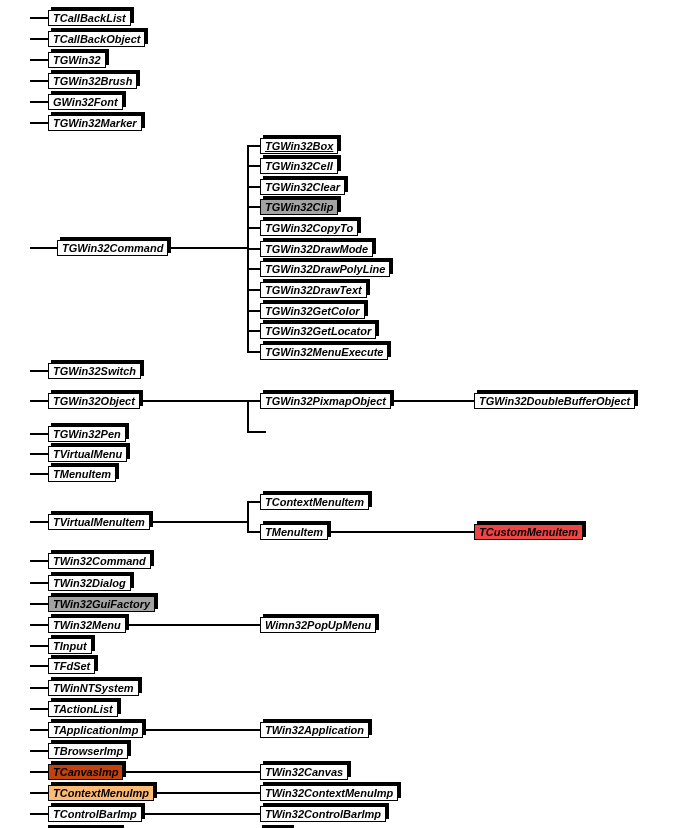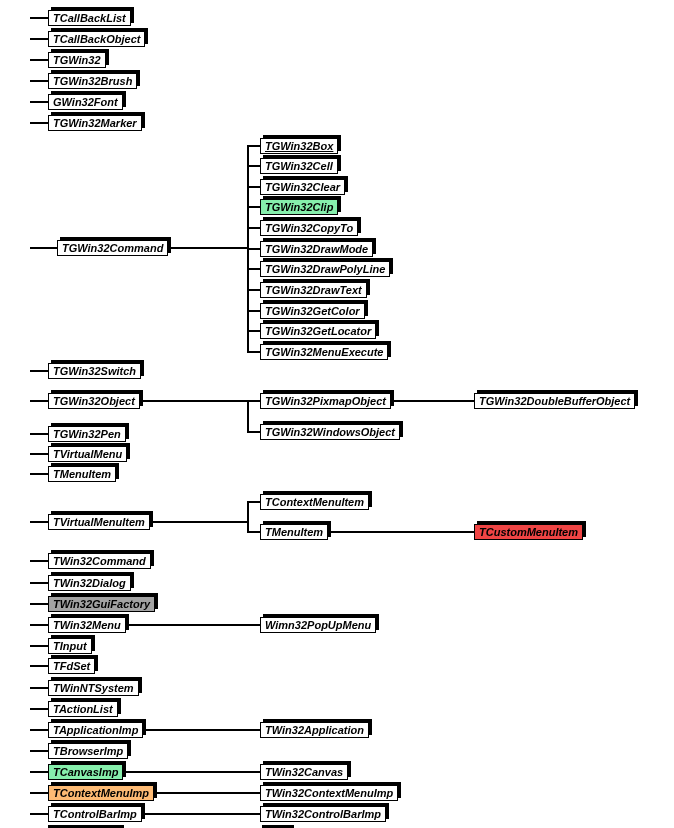--- a/index.html
+++ b/index.html
@@ -98,54 +98,53 @@
     <div class="cline" style="left: 52px; top: 813px; width: 214px; height: 2px; background: rgb(0, 0, 0);"></div>
     <div class="node" style="left: 48px; top: 10px; background: rgb(255, 255, 255); border-color: rgb(0, 0, 0); color: rgb(0, 0, 0);">TCallBackList</div>
     <div class="node" style="left: 48px; top: 31px; background: rgb(255, 255, 255); border-color: rgb(0, 0, 0); color: rgb(0, 0, 0);">TCallBackObject</div>
     <div class="node" style="left: 48px; top: 52px; background: rgb(255, 255, 255); border-color: rgb(0, 0, 0); color: rgb(0, 0, 0);">TGWin32</div>
     <div class="node" style="left: 48px; top: 73px; background: rgb(255, 255, 255); border-color: rgb(0, 0, 0); color: rgb(0, 0, 0);">TGWin32Brush</div>
     <div class="node" style="left: 48px; top: 94px; background: rgb(255, 255, 255); border-color: rgb(0, 0, 0); color: rgb(0, 0, 0);">GWin32Font</div>
     <div class="node" style="left: 48px; top: 115px; background: rgb(255, 255, 255); border-color: rgb(0, 0, 0); color: rgb(0, 0, 0);">TGWin32Marker</div>
     <div class="node" style="left: 260px; top: 138px; background: rgb(255, 255, 255); border-color: rgb(0, 0, 0); color: rgb(0, 0, 0); text-decoration: underline;">TGWin32Box</div>
     <div class="node" style="left: 260px; top: 158px; background: rgb(255, 255, 255); border-color: rgb(0, 0, 0); color: rgb(0, 0, 0);">TGWin32Cell</div>
     <div class="node" style="left: 260px; top: 179px; background: rgb(255, 255, 255); border-color: rgb(0, 0, 0); color: rgb(0, 0, 0);">TGWin32Clear</div>
-    <div class="node" style="left: 260px; top: 199px; background: #86efac; border-color: rgb(0, 0, 0); color: rgb(0, 0, 0);">TGWin32Clip</div>
+    <div class="node" style="left: 260px; top: 199px; background: #a3a3a3; border-color: rgb(0, 0, 0); color: rgb(0, 0, 0);">TGWin32Clip</div>
     <div class="node" style="left: 260px; top: 220px; background: rgb(255, 255, 255); border-color: rgb(0, 0, 0); color: rgb(0, 0, 0);">TGWin32CopyTo</div>
     <div class="node" style="left: 48px; top: 240px; background: rgb(255, 255, 255); border-color: rgb(0, 0, 0); color: rgb(0, 0, 0); margin-left: 9px;">TGWin32Command</div>
     <div class="node" style="left: 260px; top: 241px; background: rgb(255, 255, 255); border-color: rgb(0, 0, 0); color: rgb(0, 0, 0);">TGWin32DrawMode</div>
     <div class="node" style="left: 260px; top: 261px; background: rgb(255, 255, 255); border-color: rgb(0, 0, 0); color: rgb(0, 0, 0);">TGWin32DrawPolyLine</div>
     <div class="node" style="left: 260px; top: 282px; background: rgb(255, 255, 255); border-color: rgb(0, 0, 0); color: rgb(0, 0, 0);">TGWin32DrawText</div>
     <div class="node" style="left: 260px; top: 303px; background: rgb(255, 255, 255); border-color: rgb(0, 0, 0); color: rgb(0, 0, 0);">TGWin32GetColor</div>
     <div class="node" style="left: 260px; top: 323px; background: rgb(255, 255, 255); border-color: rgb(0, 0, 0); color: rgb(0, 0, 0);">TGWin32GetLocator</div>
     <div class="node" style="left: 260px; top: 344px; background: rgb(255, 255, 255); border-color: rgb(0, 0, 0); color: rgb(0, 0, 0);">TGWin32MenuExecute</div>
     <div class="node" style="left: 48px; top: 363px; background: rgb(255, 255, 255); border-color: rgb(0, 0, 0); color: rgb(0, 0, 0);">TGWin32Switch</div>
     <div class="node" style="left: 48px; top: 393px; background: rgb(255, 255, 255); border-color: rgb(0, 0, 0); color: rgb(0, 0, 0);">TGWin32Object</div>
     <div class="node" style="left: 260px; top: 393px; background: rgb(255, 255, 255); border-color: rgb(0, 0, 0); color: rgb(0, 0, 0);">TGWin32PixmapObject</div>
     <div class="node" style="left: 474px; top: 393px; background: rgb(255, 255, 255); border-color: rgb(0, 0, 0); color: rgb(0, 0, 0);">TGWin32DoubleBufferObject</div>
-    <div class="node" style="left: 260px; top: 424px; background: rgb(255, 255, 255); border-color: rgb(0, 0, 0); color: rgb(0, 0, 0);">TGWin32WindowsObject</div>
     <div class="node" style="left: 48px; top: 426px; background: rgb(255, 255, 255); border-color: rgb(0, 0, 0); color: rgb(0, 0, 0);">TGWin32Pen</div>
     <div class="node" style="left: 48px; top: 446px; background: rgb(255, 255, 255); border-color: rgb(0, 0, 0); color: rgb(0, 0, 0);">TVirtualMenu</div>
     <div class="node" style="left: 48px; top: 466px; background: rgb(255, 255, 255); border-color: rgb(0, 0, 0); color: rgb(0, 0, 0);">TMenuItem</div>
     <div class="node" style="left: 260px; top: 494px; background: rgb(255, 255, 255); border-color: rgb(0, 0, 0); color: rgb(0, 0, 0);">TContextMenuItem</div>
     <div class="node" style="left: 48px; top: 514px; background: rgb(255, 255, 255); border-color: rgb(0, 0, 0); color: rgb(0, 0, 0);">TVirtualMenuItem</div>
     <div class="node" style="left: 260px; top: 524px; background: rgb(255, 255, 255); border-color: rgb(0, 0, 0); color: rgb(0, 0, 0);">TMenuItem</div>
     <div class="node" style="left: 474px; top: 524px; background: #ef4444; border-color: rgb(0, 0, 0); color: rgb(0, 0, 0);">TCustomMenuItem</div>
     <div class="node" style="left: 48px; top: 553px; background: rgb(255, 255, 255); border-color: rgb(0, 0, 0); color: rgb(0, 0, 0);">TWin32Command</div>
     <div class="node" style="left: 48px; top: 575px; background: rgb(255, 255, 255); border-color: rgb(0, 0, 0); color: rgb(0, 0, 0);">TWin32Dialog</div>
     <div class="node" style="left: 48px; top: 596px; background: #a3a3a3; border-color: rgb(0, 0, 0); color: rgb(0, 0, 0);">TWin32GuiFactory</div>
     <div class="node" style="left: 48px; top: 617px; background: rgb(255, 255, 255); border-color: rgb(0, 0, 0); color: rgb(0, 0, 0);">TWin32Menu</div>
     <div class="node" style="left: 260px; top: 617px; background: rgb(255, 255, 255); border-color: rgb(0, 0, 0); color: rgb(0, 0, 0);">Wimn32PopUpMenu</div>
     <div class="node" style="left: 48px; top: 638px; background: rgb(255, 255, 255); border-color: rgb(0, 0, 0); color: rgb(0, 0, 0);">TInput</div>
     <div class="node" style="left: 48px; top: 658px; background: rgb(255, 255, 255); border-color: rgb(0, 0, 0); color: rgb(0, 0, 0);">TFdSet</div>
     <div class="node" style="left: 48px; top: 680px; background: rgb(255, 255, 255); border-color: rgb(0, 0, 0); color: rgb(0, 0, 0);">TWinNTSystem</div>
     <div class="node" style="left: 48px; top: 701px; background: rgb(255, 255, 255); border-color: rgb(0, 0, 0); color: rgb(0, 0, 0);">TActionList</div>
     <div class="node" style="left: 48px; top: 722px; background: rgb(255, 255, 255); border-color: rgb(0, 0, 0); color: rgb(0, 0, 0);">TApplicationImp</div>
     <div class="node" style="left: 260px; top: 722px; background: rgb(255, 255, 255); border-color: rgb(0, 0, 0); color: rgb(0, 0, 0);">TWin32Application</div>
     <div class="node" style="left: 48px; top: 743px; background: rgb(255, 255, 255); border-color: rgb(0, 0, 0); color: rgb(0, 0, 0);">TBrowserImp</div>
-    <div class="node" style="left: 48px; top: 764px; background: #86efac; border-color: rgb(0, 0, 0); color: rgb(0, 0, 0);">TCanvasImp</div>
+    <div class="node" style="left: 48px; top: 764px; background: #c2410c; border-color: rgb(0, 0, 0); color: rgb(0, 0, 0);">TCanvasImp</div>
     <div class="node" style="left: 260px; top: 764px; background: rgb(255, 255, 255); border-color: rgb(0, 0, 0); color: rgb(0, 0, 0);">TWin32Canvas</div>
     <div class="node" style="left: 48px; top: 785px; background: #fdba74; border-color: rgb(0, 0, 0); color: rgb(0, 0, 0);">TContextMenuImp</div>
     <div class="node" style="left: 260px; top: 785px; background: rgb(255, 255, 255); border-color: rgb(0, 0, 0); color: rgb(0, 0, 0);">TWin32ContextMenuImp</div>
     <div class="node" style="left: 48px; top: 806px; background: rgb(255, 255, 255); border-color: rgb(0, 0, 0); color: rgb(0, 0, 0);">TControlBarImp</div>
     <div class="node" style="left: 260px; top: 806px; background: rgb(255, 255, 255); border-color: rgb(0, 0, 0); color: rgb(0, 0, 0);">TWin32ControlBarImp</div>
     <div class="partial" style="left: 48px; top: 825px; width: 76px; height: 3px; background: rgb(0, 0, 0);"></div>
     <div class="partial" style="left: 262px; top: 825px; width: 32px; height: 3px; background: rgb(0, 0, 0);"></div>
   </div>
 
 </body></html>

